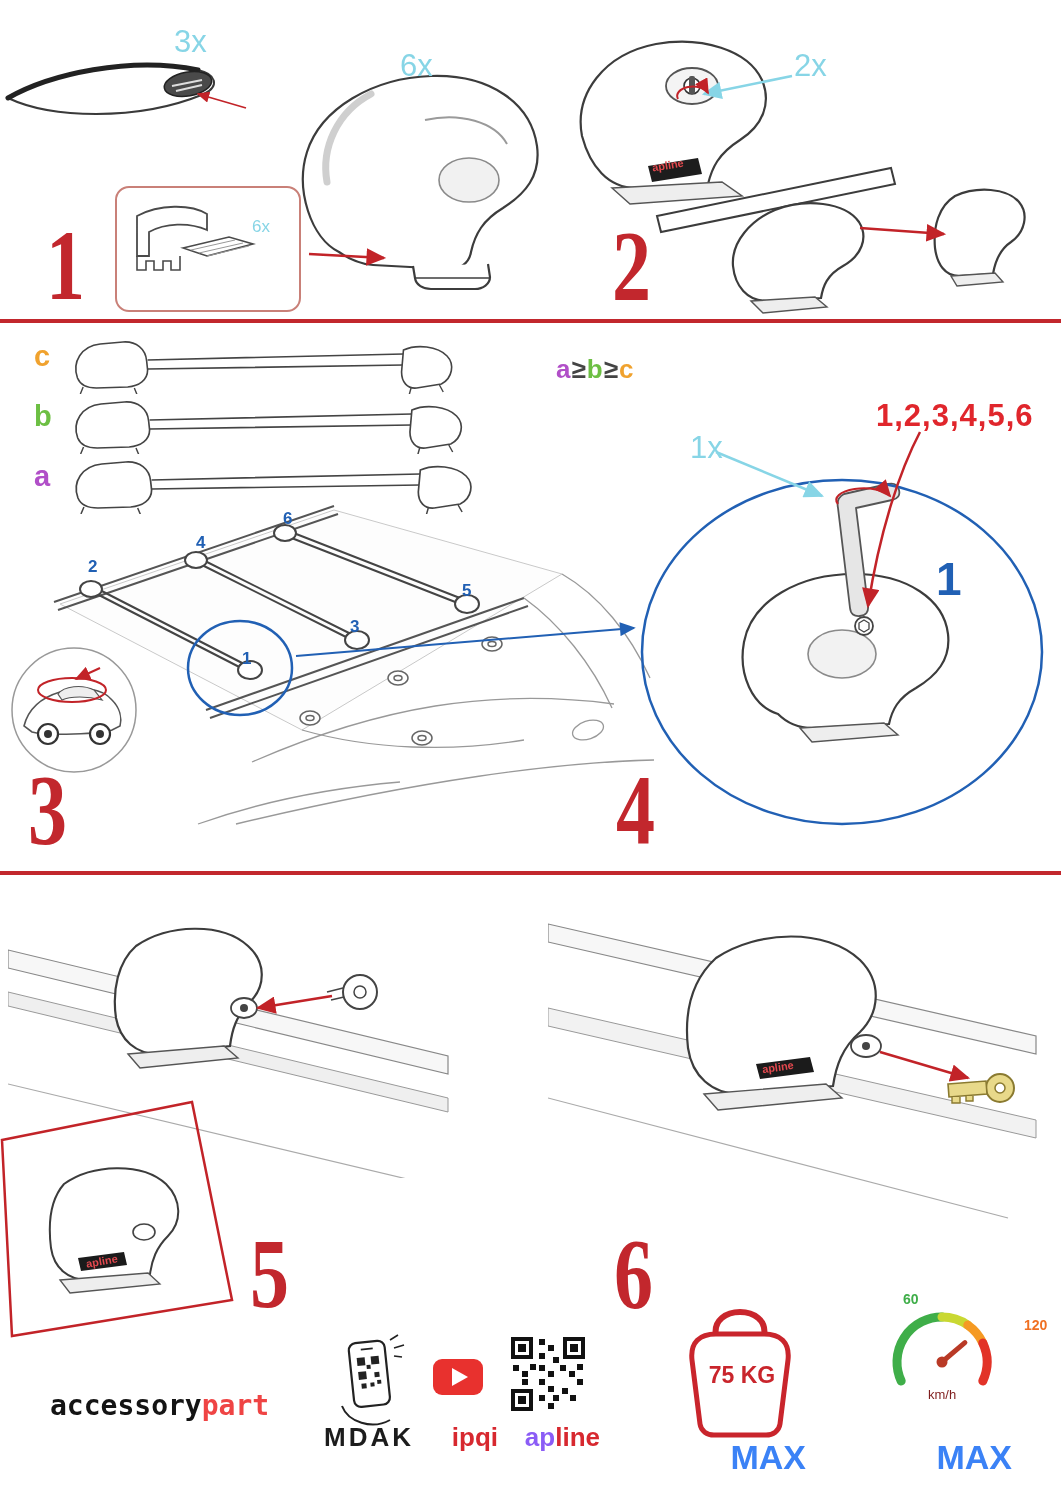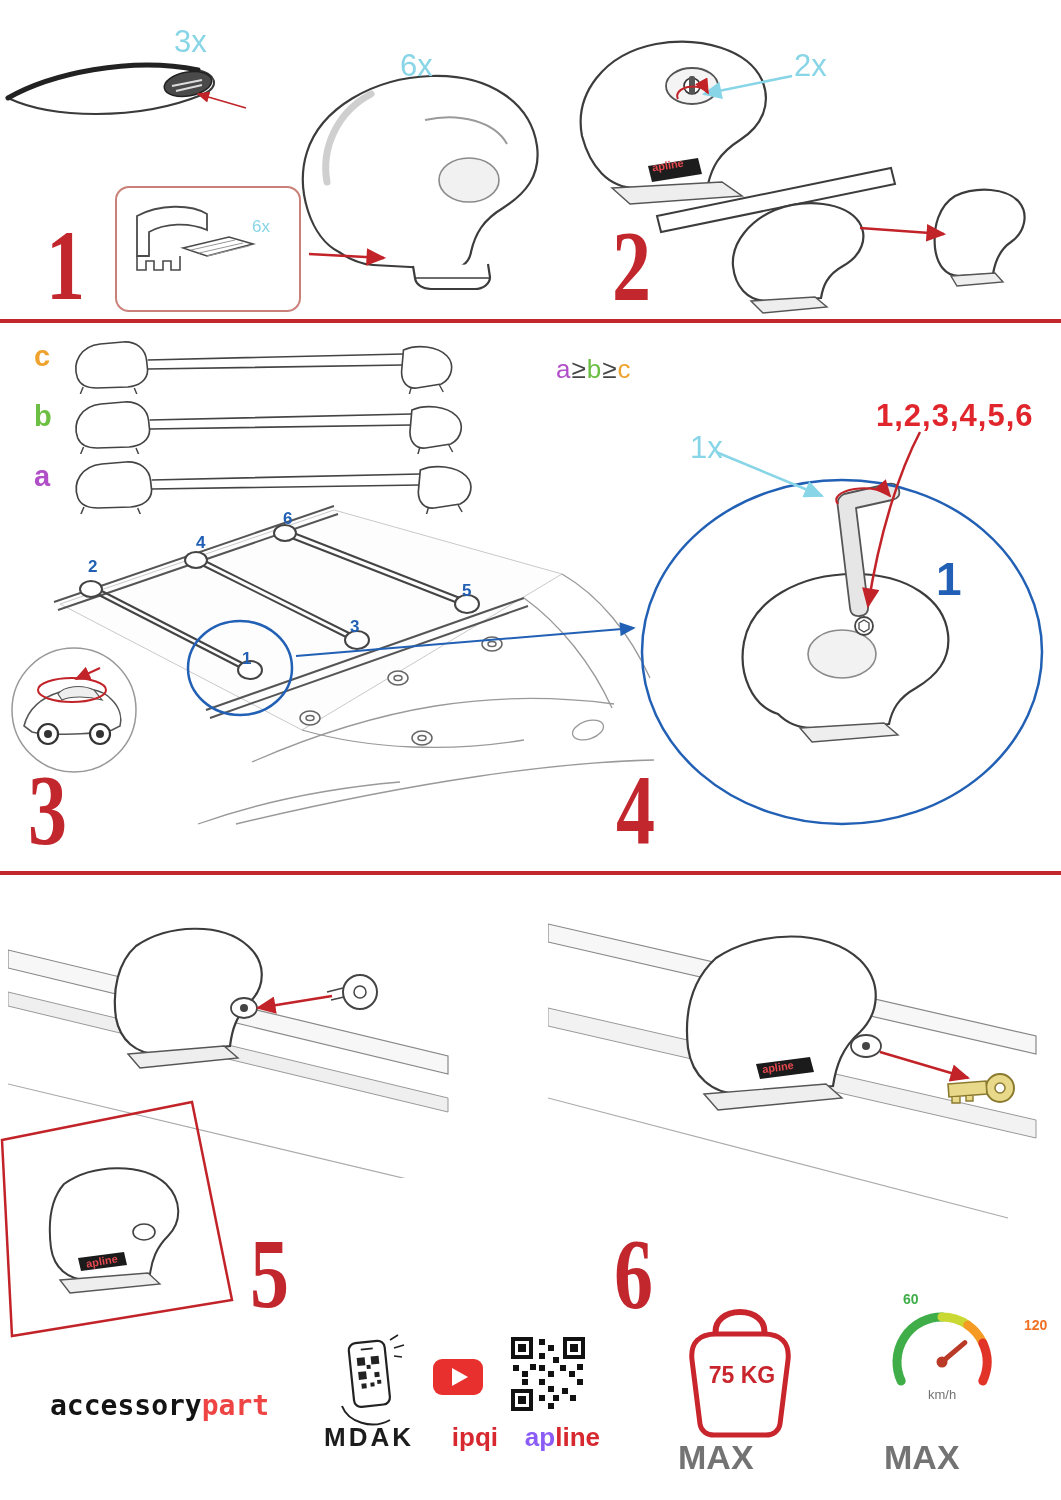--- a/index.html
+++ b/index.html
@@ -8,32 +8,32 @@
         font-family:"Liberation Sans",sans-serif;color:#222}
   .ill{position:absolute;z-index:1}
   .anno{position:absolute;left:0;top:0;z-index:5;pointer-events:none}
   .lbl{position:absolute;z-index:6;white-space:nowrap;line-height:1}
   .qty{font-size:31px;font-weight:400;color:#87d5e6}
   .qty-small{font-size:17px;font-weight:400;color:#87d5e6}
   .step-num{font-family:"Liberation Serif",serif;font-size:100px;font-weight:700;color:#c2272d;
             transform:scaleX(.78);transform-origin:left top;letter-spacing:-3px}
   .posnum{font-size:17px;font-weight:700;color:#2160b4}
   .barlabel{font-size:29px;font-weight:700}
-  .formula{font-size:26px;font-weight:400;letter-spacing:1px}
+  .formula{font-size:26px;font-weight:700;letter-spacing:1px}
   .seq{font-size:31px;font-weight:700;color:#e0262c;letter-spacing:1px}
   .bigone{font-size:46px;font-weight:700;color:#2160b4}
   .brand-tiny{font-size:11px;font-weight:700;color:#e2484e}
   .inset-box{position:absolute;z-index:2;border:2px solid #c98078;border-radius:14px;background:#fff}
   .code{font-size:31px;font-weight:700;color:#2b3990;letter-spacing:.5px}
   .brandline{font-size:28px;font-weight:700;font-family:"DejaVu Sans Mono",monospace}
   .footlogo{font-size:26px;font-weight:700;text-align:right}
-  .maxlbl{font-size:34px;font-weight:800;color:#737373;text-align:left}
+  .maxlbl{font-size:34px;font-weight:800;color:#3b82f6;text-align:right}
   .kglbl{font-size:23px;font-weight:700;color:#c9252c;text-align:center}
   .gauge-num{font-size:14px;font-weight:700}
-  .kmh{font-size:13px;font-weight:400;color:#737373}
+  .kmh{font-size:13px;font-weight:400;color:#7f1d1d}
 </style>
 </head>
 <body>
 
 <div class="page">
 
   <svg class="ill" style="left:2px;top:44px" width="235" height="100" viewBox="0 0 235 100">
     <path d="M6 54 C 48 30 128 12 196 26 C 214 30 218 42 202 50 C 134 78 48 74 6 54 Z" fill="#fff" stroke="#3a3a3a" stroke-width="2"></path>
     <path d="M6 54 C 48 30 128 12 196 26" fill="none" stroke="#222" stroke-width="5" stroke-linecap="round"></path>
     <ellipse cx="186" cy="40" rx="24" ry="12" transform="rotate(-10 186 40)" fill="#4a4a4a" stroke="#222" stroke-width="1.5"></ellipse>

